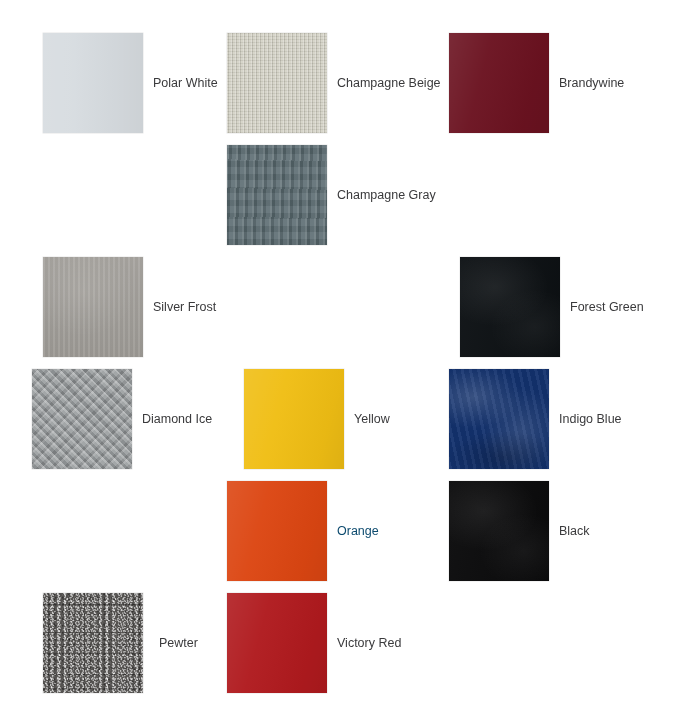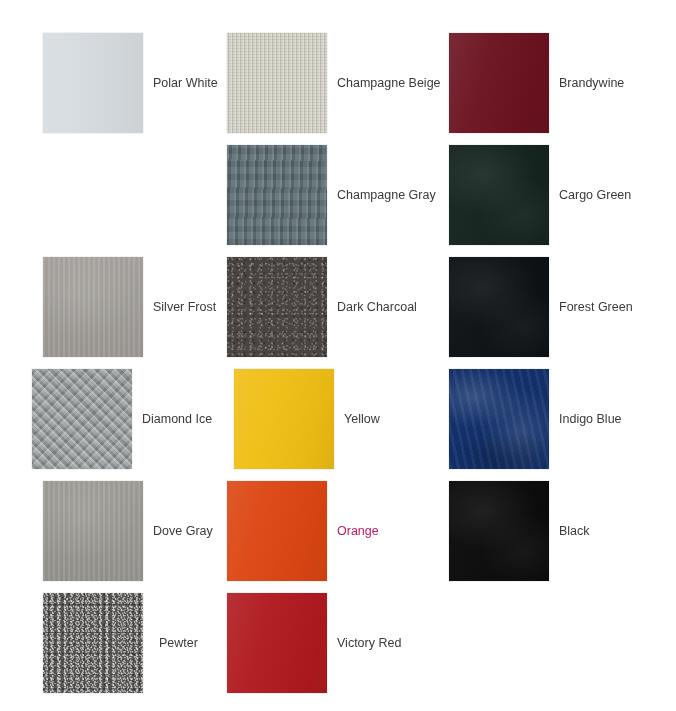--- a/index.html
+++ b/index.html
@@ -244,73 +244,55 @@
         <div class="tex tex-gloss"></div>
       </div>
       <span class="swatch-label" style="color: rgb(58, 58, 60);">Brandywine</span>
     </div>
     <div class="swatch-cell" style="left: 227px; top: 145px;">
       <div class="swatch-chip" style="background-color: rgb(90, 106, 112);">
         <div class="tex tex-wavy"></div>
       </div>
       <span class="swatch-label" style="color: rgb(58, 58, 60);">Champagne Gray</span>
     </div>
-    <div class="swatch-cell" style="left: 449px; top: 145px;">
-      <div class="swatch-chip" style="background-color: rgb(21, 36, 32);">
-        <div class="tex tex-deep"></div>
-      </div>
-      <span class="swatch-label" style="color: rgb(58, 58, 60);">Cargo Green</span>
-    </div>
     <div class="swatch-cell" style="left: 43px; top: 257px;">
       <div class="swatch-chip" style="background-color: rgb(163, 160, 155);">
         <div class="tex tex-matte"></div>
       </div>
       <span class="swatch-label" style="color: rgb(58, 58, 60);">Silver Frost</span>
     </div>
-    <div class="swatch-cell" style="left: 227px; top: 257px;">
-      <div class="swatch-chip" style="background-color: rgb(74, 68, 65);">
-        <div class="tex tex-grain"></div>
-      </div>
-      <span class="swatch-label" style="color: rgb(58, 58, 60);">Dark Charcoal</span>
-    </div>
-    <div class="swatch-cell" style="left: 449px; top: 257px;">
+    <div class="swatch-cell" style="left: 460px; top: 257px;">
       <div class="swatch-chip" style="background-color: rgb(13, 17, 20);">
         <div class="tex tex-deep"></div>
       </div>
       <span class="swatch-label" style="color: rgb(58, 58, 60);">Forest Green</span>
     </div>
     <div class="swatch-cell" style="left: 32px; top: 369px;">
       <div class="swatch-chip" style="background-color: rgb(149, 153, 155);">
         <div class="tex tex-diamond"></div>
       </div>
       <span class="swatch-label" style="color: rgb(58, 58, 60);">Diamond Ice</span>
     </div>
-    <div class="swatch-cell" style="left: 234px; top: 369px;">
+    <div class="swatch-cell" style="left: 244px; top: 369px;">
       <div class="swatch-chip" style="background-color: rgb(240, 190, 20);">
         <div class="tex tex-gloss"></div>
       </div>
       <span class="swatch-label" style="color: rgb(58, 58, 60);">Yellow</span>
     </div>
     <div class="swatch-cell" style="left: 449px; top: 369px;">
       <div class="swatch-chip" style="background-color: rgb(19, 50, 110);">
         <div class="tex tex-marble"></div>
       </div>
       <span class="swatch-label" style="color: rgb(58, 58, 60);">Indigo Blue</span>
     </div>
-    <div class="swatch-cell" style="left: 43px; top: 481px;">
-      <div class="swatch-chip" style="background-color: rgb(155, 154, 147);">
-        <div class="tex tex-matte"></div>
-      </div>
-      <span class="swatch-label" style="color: rgb(58, 58, 60);">Dove Gray</span>
-    </div>
     <div class="swatch-cell" style="left: 227px; top: 481px;">
       <div class="swatch-chip" style="background-color: rgb(220, 70, 18);">
         <div class="tex tex-gloss"></div>
       </div>
-      <span class="swatch-label" style="color: #be185d;">Orange</span>
+      <span class="swatch-label" style="color: #0c4a6e;">Orange</span>
     </div>
     <div class="swatch-cell" style="left: 449px; top: 481px;">
       <div class="swatch-chip" style="background-color: rgb(11, 11, 12);">
         <div class="tex tex-deep"></div>
       </div>
       <span class="swatch-label" style="color: rgb(58, 58, 60);">Black</span>
     </div>
     <div class="swatch-cell" style="left: 43px; top: 593px; gap: 6px;">
       <div class="swatch-chip" style="background-color: rgb(88, 86, 84);">
         <div class="tex tex-flake"></div>

